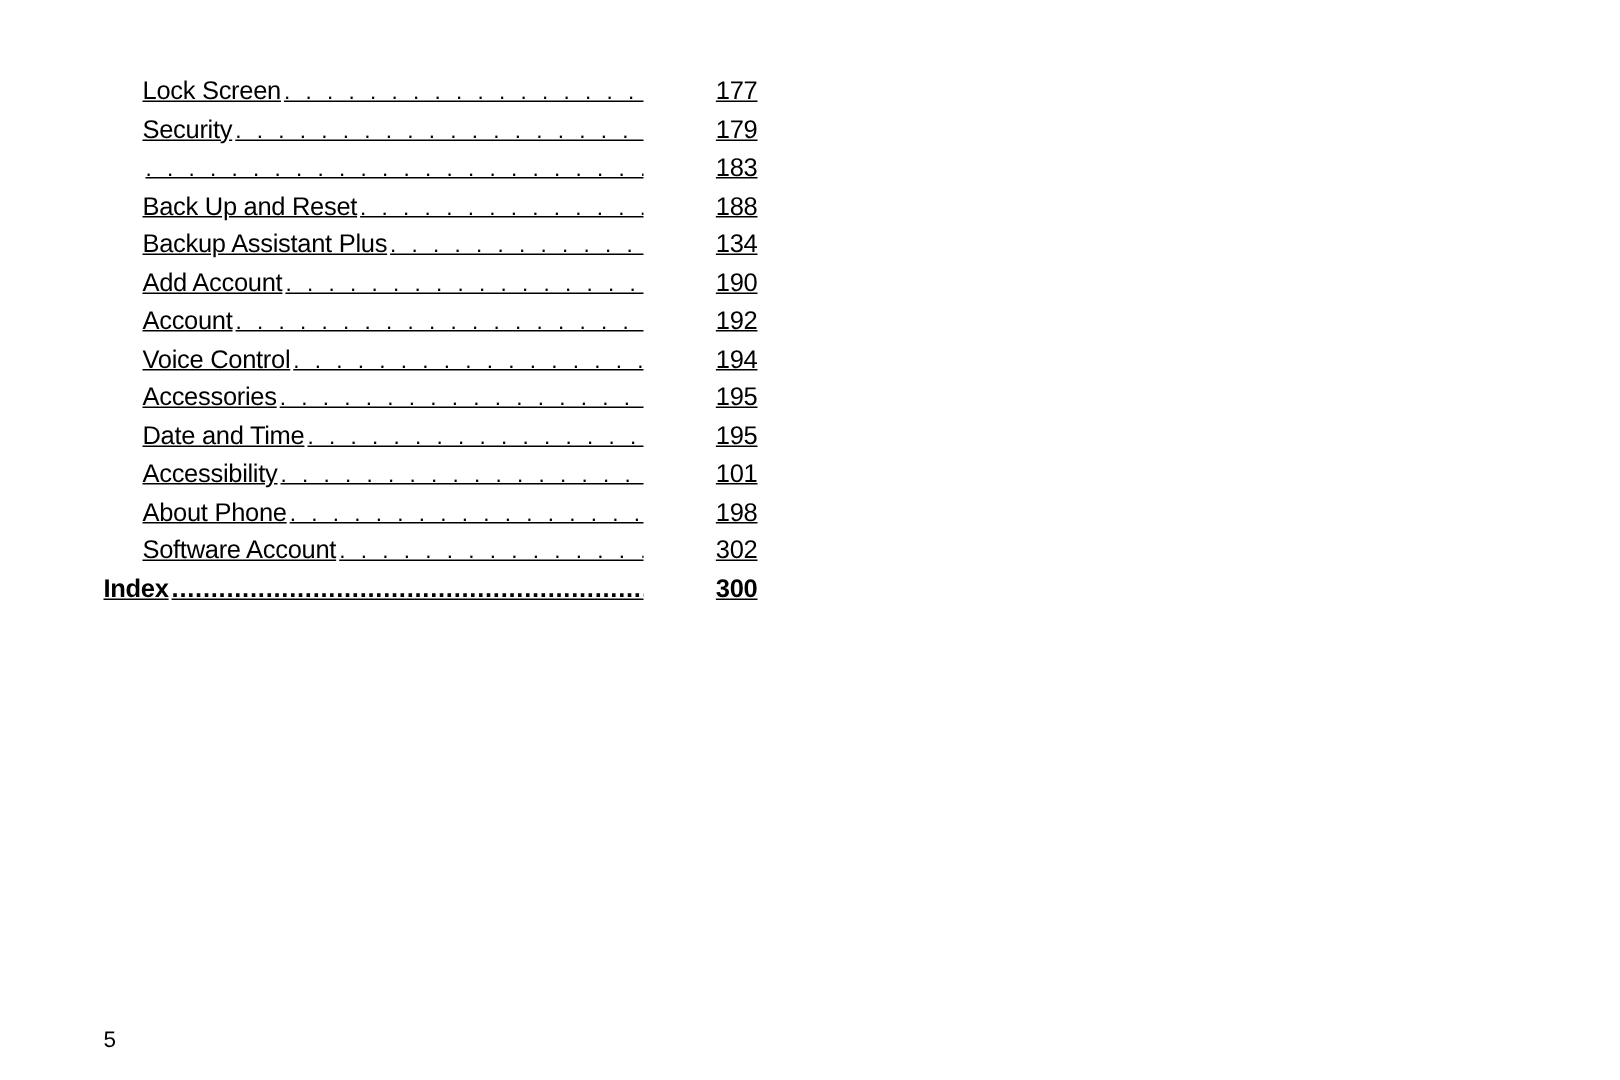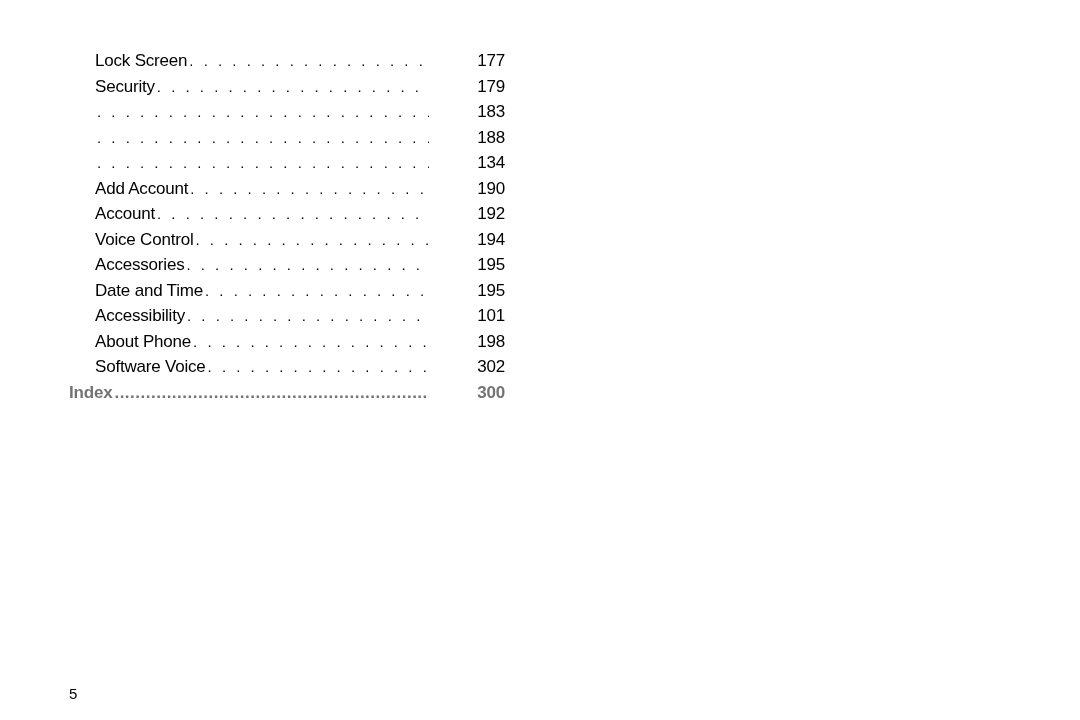--- a/index.html
+++ b/index.html
@@ -22,37 +22,38 @@
     }
     .toc-entry {
       display: flex;
       align-items: baseline;
       width: 100%;
       font-size: 17px;
       line-height: 1.5;
       color: #000000;
       white-space: nowrap;
       letter-spacing: -0.2px;
+      text-decoration: underline;
     }
     .toc-title {
       flex-shrink: 0;
     }
     .toc-dots {
       flex: 1;
       overflow: hidden;
       letter-spacing: 3px;
       font-size: 15px;
       padding: 0 2px;
     }
     .toc-page {
       flex-shrink: 0;
       margin-left: 48px;
     }
     .toc-entry.index {
-      color: #737373;
+      color: #000000;
       font-weight: bold;
     }
     .toc-entry.index .toc-dots {
       letter-spacing: 0.5px;
       font-size: 17px;
     }
     .index-wrapper {
       margin-left: -26px;
       width: 436px;
     }
@@ -80,25 +81,27 @@
     <span class="toc-dots"> .  .  .  .  .  .  .  .  .  .  .  .  .  .  .  .  .  .  .  .  .  .  .  .  .  .  .  .  .  .  .  .  .  .  .  .  .  .  .  .  . </span>
     <span class="toc-page">179</span>
   </div>
 
   <div class="toc-entry">
     <span class="toc-dots"> .  .  .  .  .  .  .  .  .  .  .  .  .  .  .  .  .  .  .  .  .  .  .  .  .  .  .  .  .  .  .  .  .  .  .  .  .  .  .  .  . </span>
     <span class="toc-page">183</span>
   </div>
 
   <div class="toc-entry">
+    <span class="toc-title">Back Up and Reset</span>
     <span class="toc-dots"> .  .  .  .  .  .  .  .  .  .  .  .  .  .  .  .  .  .  .  .  .  .  .  .  .  .  .  .  .  .  .  .  .  .  .  .  .  .  .  .  . </span>
     <span class="toc-page">188</span>
   </div>
 
   <div class="toc-entry">
+    <span class="toc-title">Backup Assistant Plus</span>
     <span class="toc-dots"> .  .  .  .  .  .  .  .  .  .  .  .  .  .  .  .  .  .  .  .  .  .  .  .  .  .  .  .  .  .  .  .  .  .  .  .  .  .  .  .  . </span>
     <span class="toc-page">134</span>
   </div>
 
   <div class="toc-entry">
     <span class="toc-title">Add Account</span>
     <span class="toc-dots"> .  .  .  .  .  .  .  .  .  .  .  .  .  .  .  .  .  .  .  .  .  .  .  .  .  .  .  .  .  .  .  .  .  .  .  .  .  .  .  .  . </span>
     <span class="toc-page">190</span>
   </div>
 
@@ -132,21 +135,21 @@
     <span class="toc-page">101</span>
   </div>
 
   <div class="toc-entry">
     <span class="toc-title">About Phone</span>
     <span class="toc-dots"> .  .  .  .  .  .  .  .  .  .  .  .  .  .  .  .  .  .  .  .  .  .  .  .  .  .  .  .  .  .  .  .  .  .  .  .  .  .  .  .  . </span>
     <span class="toc-page">198</span>
   </div>
 
   <div class="toc-entry">
-    <span class="toc-title">Software Voice</span>
+    <span class="toc-title">Software Account</span>
     <span class="toc-dots"> .  .  .  .  .  .  .  .  .  .  .  .  .  .  .  .  .  .  .  .  .  .  .  .  .  .  .  .  .  .  .  .  .  .  .  .  .  .  .  .  . </span>
     <span class="toc-page">302</span>
   </div>
 
   <div class="index-wrapper">
     <div class="toc-entry index">
       <span class="toc-title">Index</span>
       <span class="toc-dots"> .........................................................................................</span>
       <span class="toc-page">300</span>
     </div>

